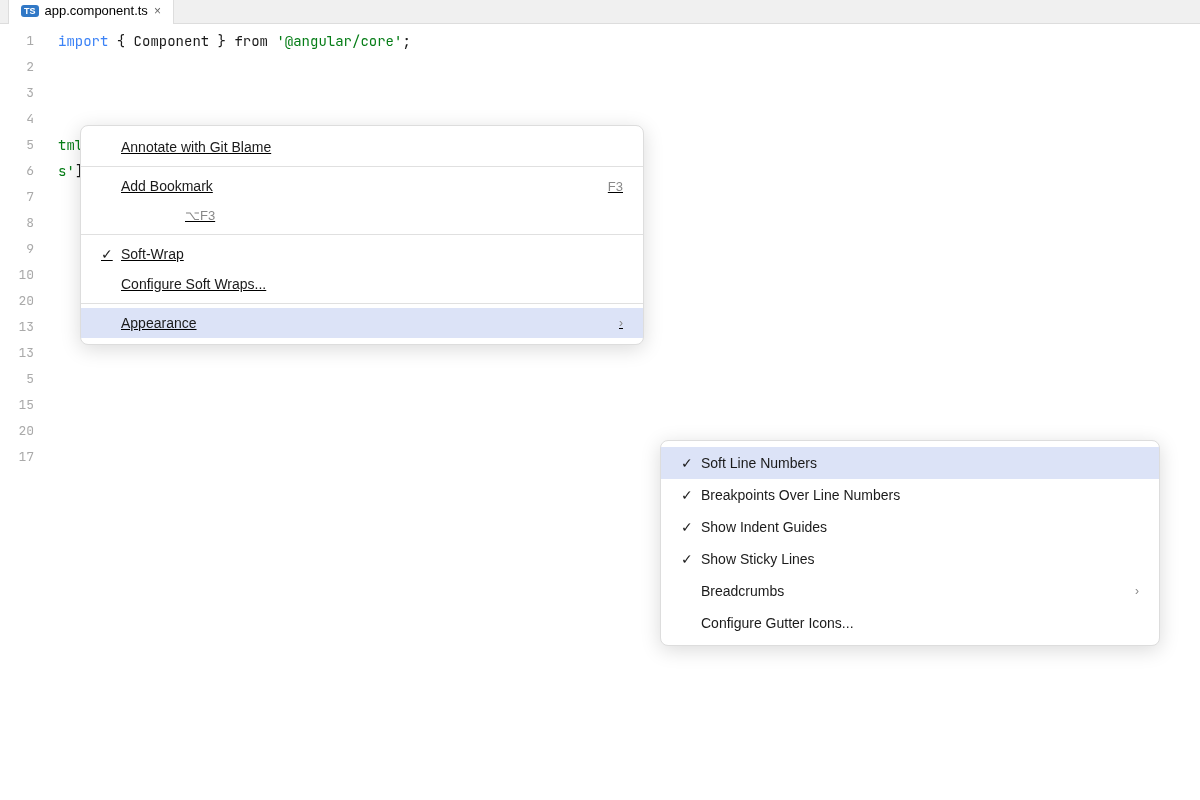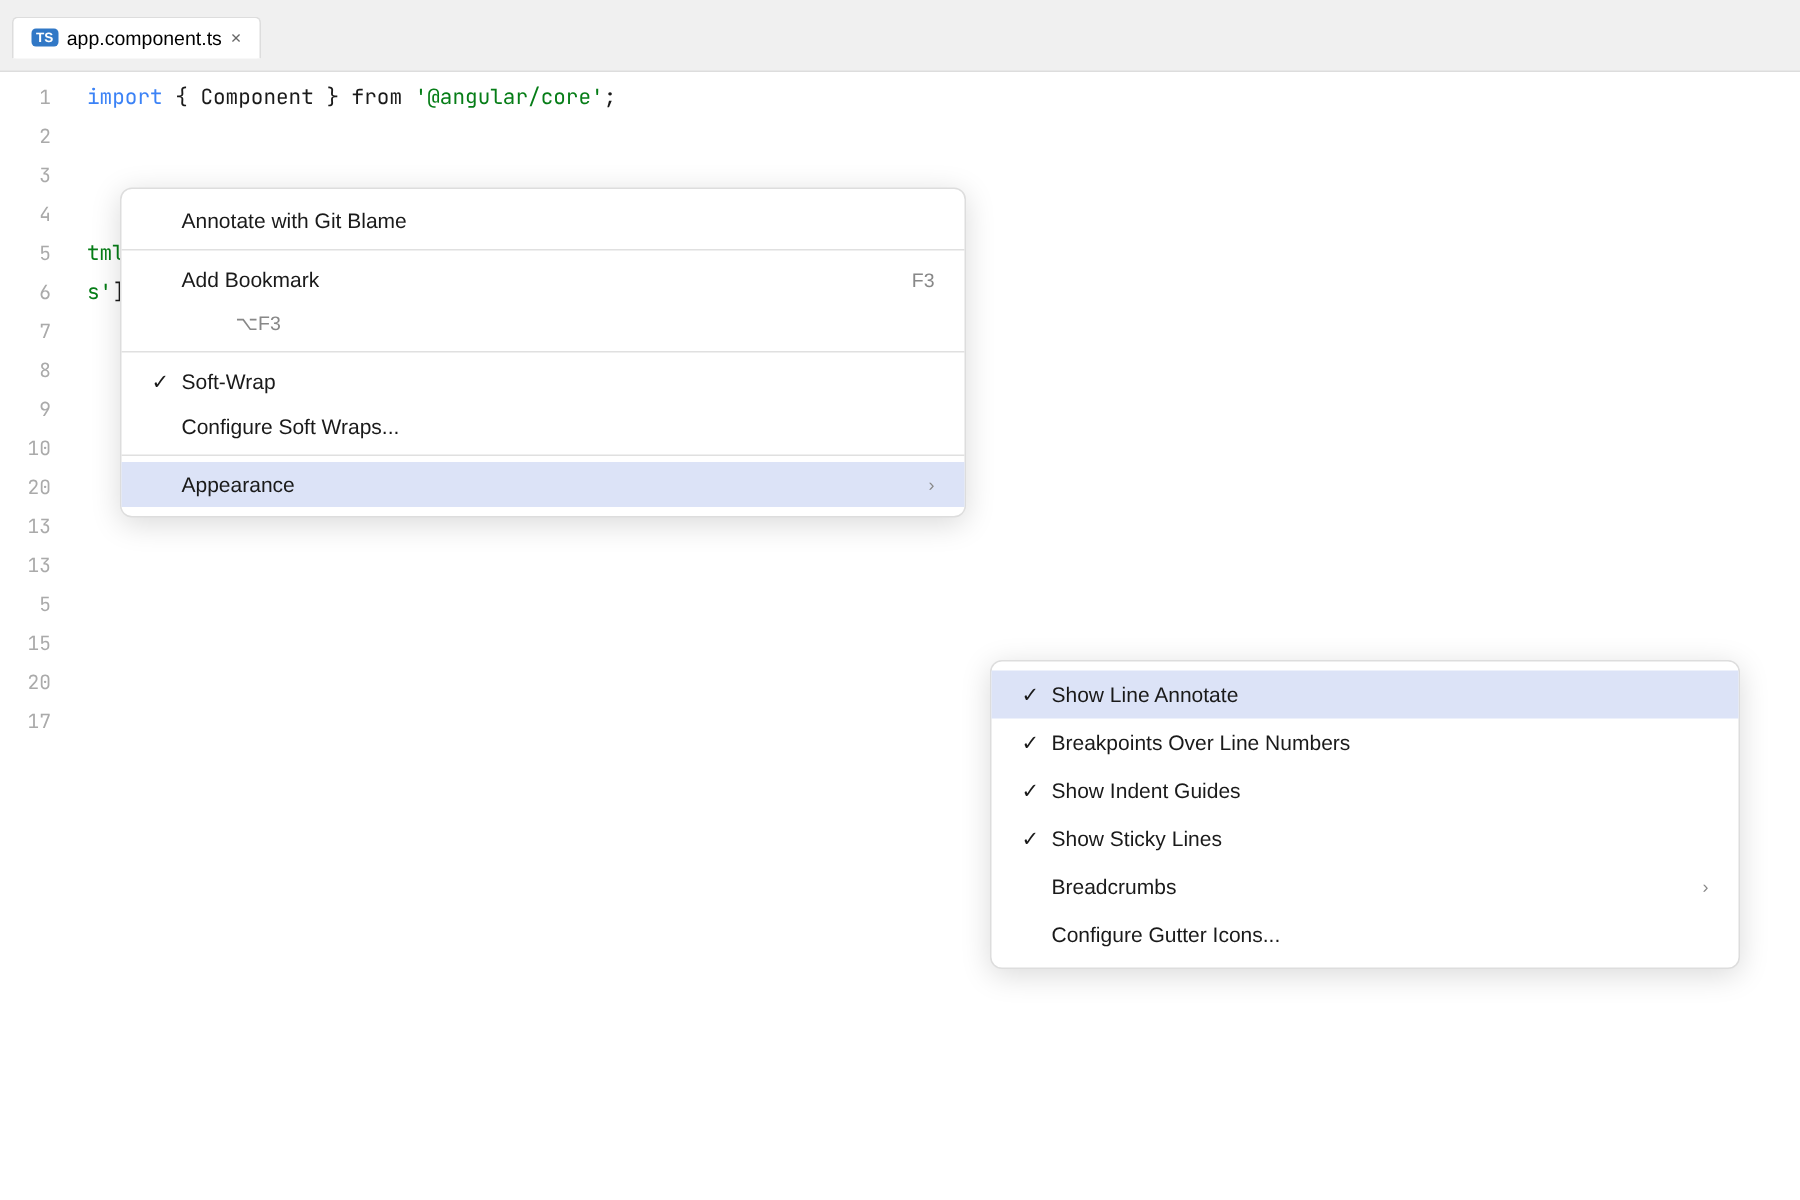--- a/index.html
+++ b/index.html
@@ -21,24 +21,24 @@
     .editor-container {
       width: 100%;
       height: 100%;
       background: #ffffff;
       position: relative;
     }
 
     
     .tab-bar {
       display: flex;
-      align-items: center;
+      align-items: flex-end;
       background: #f0f0f0;
       border-bottom: 1px solid #ddd;
-      height: 48px;
+      height: 24px;
       padding: 0 8px;
     }
 
     .tab-item {
       display: flex;
       align-items: center;
       gap: 6px;
       padding: 6px 12px;
       background: #ffffff;
       border: 1px solid #ddd;
@@ -107,20 +107,21 @@
       position: absolute;
       top: 125px;
       left: 80px;
       width: 564px;
       background: #ffffff;
       border: 1px solid #ddd;
       border-radius: 8px;
       box-shadow: 0 4px 20px rgba(0,0,0,0.15);
       padding: 6px 0;
       z-index: 100;
+      text-decoration: underline;
     }
 
     .menu-item {
       display: flex;
       align-items: center;
       padding: 7px 20px 7px 20px;
       font-size: 14px;
       color: #1a1a1a;
       cursor: pointer;
       position: relative;
@@ -140,21 +141,21 @@
       color: #1a1a1a;
     }
 
     .menu-item .label {
       flex: 1;
     }
 
     .menu-item .shortcut {
       color: #888;
       font-size: 13px;
-      margin-left: 36px;
+      margin-left: 64px;
     }
 
     .menu-item .arrow {
       color: #888;
       font-size: 12px;
       margin-left: auto;
     }
 
     .menu-separator {
       height: 1px;
@@ -273,21 +274,21 @@
       <span class="checkmark"></span>
       <span class="label">Appearance</span>
       <span class="arrow">›</span>
     </div>
   </div>
 
   <div class="submenu">
 
     <div class="menu-item active">
       <span class="checkmark">✓</span>
-      <span class="label">Show Line Annotate</span>
+      <span class="label">Soft Line Numbers</span>
     </div>
 
     <div class="menu-item">
       <span class="checkmark">✓</span>
       <span class="label">Breakpoints Over Line Numbers</span>
     </div>
 
     <div class="menu-item">
       <span class="checkmark">✓</span>
       <span class="label">Show Indent Guides</span>

